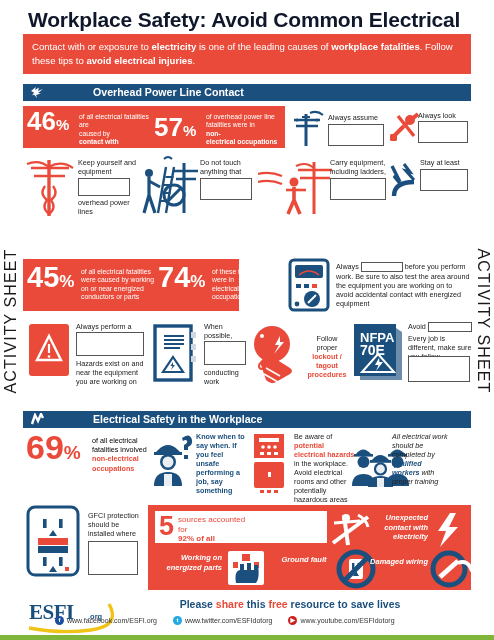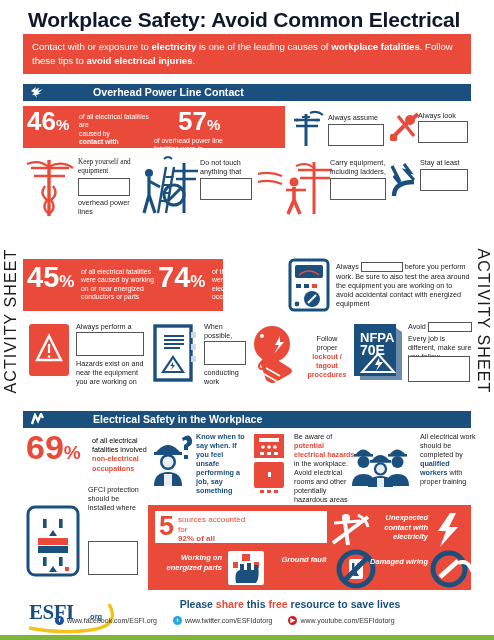--- a/index.html
+++ b/index.html
@@ -98,21 +98,21 @@
       <div style="width:52px;text-align:left;">
         <span class="bignum">46</span><span class="pct">%</span>
       </div>
       <div class="stattxt" style="width:78px;padding-top:3px;" id="s1a">
           <div>of all electrical fatalities are</div>
           <div>caused by </div>
           <div><b>contact with</b></div>
           <div><b>overhead power lines</b></div>
         </div>
     </div>
-    <div style="position:absolute;left:131px;top:4px;display:flex;align-items:flex-end;flex-direction:column;">
+    <div style="position:absolute;left:131px;top:4px;display:flex;align-items:center;">
       <div style="width:52px;text-align:left;">
         <span class="bignum">57</span><span class="pct">%</span>
       </div>
       <div class="stattxt" style="width:76px;padding-top:3px;" id="s1b">
           <div>of overhead power line</div>
           <div>fatalities were in </div>
           <div><b>non-</b></div>
           <div><b>electrical occupations</b></div>
         </div>
     </div>
@@ -144,21 +144,21 @@
 
   <div class="ic" style="left:25px;top:156px;">
     <svg width="52" height="62" viewBox="0 0 52 62">
       <path d="M24 4 L24 60" stroke="#ea4a39" stroke-width="3.4" fill="none"></path>
       <path d="M6 12 L44 12 M9 20 L40 20" stroke="#ea4a39" stroke-width="2.6" fill="none"></path>
       <path d="M2 8 q12 -5 22 3 q12 -7 24 1" stroke="#ea4a39" stroke-width="2.2" fill="none"></path>
       <path d="M20 30 q-6 8 2 14 q-6 8 2 14" stroke="#ea4a39" stroke-width="2.2" fill="none"></path>
       <path d="M28 30 q6 8 -2 14 q6 8 -2 14" stroke="#ea4a39" stroke-width="2.2" fill="none"></path>
     </svg>
   </div>
-  <div class="tip" style="left:78px;top:158px;width:58px;font-family:Liberation Serif, serif;">Keep yourself and equipment</div>
+  <div class="tip" style="left:78px;top:158px;width:58px;">Keep yourself and equipment</div>
   <div class="blank" style="position:absolute;left:78px;top:178px;width:52px;height:18px;"></div>
   <div class="tip" style="left:78px;top:198px;width:58px;">overhead power lines</div>
 
   <div class="ic" style="left:140px;top:155px;">
     <svg width="62" height="62" viewBox="0 0 62 62">
       <path d="M24 4 q4 -4 8 0" stroke="#1b4f7e" stroke-width="2" fill="none"></path>
       <path d="M18 58 L26 12 M26 58 L34 12" stroke="#1b4f7e" stroke-width="2.4" fill="none"></path>
       <path d="M21 46 L29 46 M22.5 38 L30.5 38 M24 30 L32 30 M25.5 22 L33.5 22" stroke="#1b4f7e" stroke-width="2" fill="none"></path>
       <circle cx="9" cy="18" r="4" fill="#1b4f7e"></circle>
       <path d="M9 22 L9 40 L4 58 M9 40 L15 58" stroke="#1b4f7e" stroke-width="3.2" fill="none"></path>
@@ -195,21 +195,21 @@
     <svg width="32" height="36" viewBox="0 0 32 36">
       <path d="M4 4 L10 16 L6 14 L14 24" stroke="#1b4f7e" stroke-width="3.4" fill="none" stroke-linejoin="miter"></path>
       <path d="M16 2 L22 10 L18 9 L26 18" stroke="#1b4f7e" stroke-width="3" fill="none"></path>
       <path d="M6 34 q0 -14 20 -14" stroke="#1b4f7e" stroke-width="4.4" fill="none"></path>
     </svg>
   </div>
   <div class="tip" style="left:420px;top:158px;width:48px;">Stay at least</div>
   <div class="blank" style="position:absolute;left:420px;top:169px;width:48px;height:22px;"></div>
 
 
-  <div class="statbox" style="left:23px;top:259px;width:200px;height:52px;">
+  <div class="statbox" style="left:23px;top:259px;width:216px;height:52px;">
     <div style="position:absolute;left:4px;top:7px;display:flex;align-items:flex-start;">
       <div style="width:54px;"><span class="bignum" style="font-size:29px">45</span><span class="pct" style="font-size:17px">%</span></div>
       <div class="stattxt" style="width:80px;padding-top:2px;" id="s2a">
           <div>of all electrical fatalities</div>
           <div>were caused by working</div>
           <div>on or near energized</div>
           <div>conductors or parts</div>
         </div>
     </div>
     <div style="position:absolute;left:135px;top:7px;display:flex;align-items:flex-start;">
@@ -364,37 +364,37 @@
       <circle cx="45.5" cy="28" r="6" fill="#1b4f7e"></circle>
       <path d="M34 52 q0 -12 11.5 -12 q11.5 0 11.5 12 z" fill="#1b4f7e"></path>
       <path d="M20 26 q8 -10 17 0 z" fill="#1b4f7e"></path>
         <rect x="18" y="26" width="21" height="2.8" fill="#1b4f7e"></rect>
       <circle cx="28.5" cy="35" r="6.6" fill="#1b4f7e"></circle>
       <circle cx="28.5" cy="35" r="4.4" fill="#e9eef3"></circle>
       <path d="M16 53 q0 -11 12.5 -11 q12.5 0 12.5 11 z" fill="#1b4f7e"></path>
       <path d="M25 44 L32 44 L32 53 L25 53 Z" fill="#e9eef3"></path>
     </svg>
   </div>
-  <div class="tip" style="left:420px;top:432px;width:58px;" id="s3t2"><span>All electrical work should be completed by </span><span class="blue">qualified workers</span><span> with proper training</span></div>
+  <div class="tip" style="left:392px;top:432px;width:58px;font-style:italic;" id="s3t2"><span>All electrical work should be completed by </span><span class="blue">qualified workers</span><span> with proper training</span></div>
 
   <div class="ic" style="left:26px;top:505px;">
     <svg width="54" height="72" viewBox="0 0 54 72">
       <rect x="2" y="2" width="50" height="68" rx="7" fill="none" stroke="#1b4f7e" stroke-width="3"></rect>
       <rect x="17" y="14" width="3.6" height="9" fill="#1b4f7e"></rect>
         <rect x="33" y="14" width="3.6" height="9" fill="#1b4f7e"></rect>
       <path d="M27 25 l-4 6 l8 0 z" fill="#1b4f7e"></path>
       <rect x="12" y="33" width="30" height="7" fill="#ea4a39"></rect>
       <rect x="12" y="41" width="30" height="7" fill="#1b4f7e"></rect>
       <rect x="17" y="52" width="3.6" height="9" fill="#1b4f7e"></rect>
         <rect x="33" y="52" width="3.6" height="9" fill="#1b4f7e"></rect>
       <path d="M27 61 l-4 6 l8 0 z" fill="#1b4f7e"></path>
       <rect x="39" y="62" width="4" height="4" fill="#ea4a39"></rect>
     </svg>
   </div>
-  <div class="tip" style="left:88px;top:485px;width:58px;">GFCI protection should be installed where</div>
+  <div class="tip" style="left:88px;top:511px;width:58px;">GFCI protection should be installed where</div>
   <div class="blank" style="position:absolute;left:88px;top:541px;width:50px;height:34px;"></div>
 
   <div class="statbox" style="left:148px;top:505px;width:323px;height:85px;">
     <div class="fivebox" style="left:7px;top:6px;width:172px;height:32px;padding:2px 4px;display:flex;align-items:flex-start;">
       <span style="color:#ea4a39;font-size:27px;font-weight:bold;line-height:26px;">5</span>
       <span style="color:#ea4a39;font-size:8px;line-height:9.6px;padding-left:4px;padding-top:2px;" id="s3five">
           <div>sources accounted</div>
           <div>for </div>
           <div><b>92% of all</b></div>
           <div><b>electrical fatalities</b></div>

